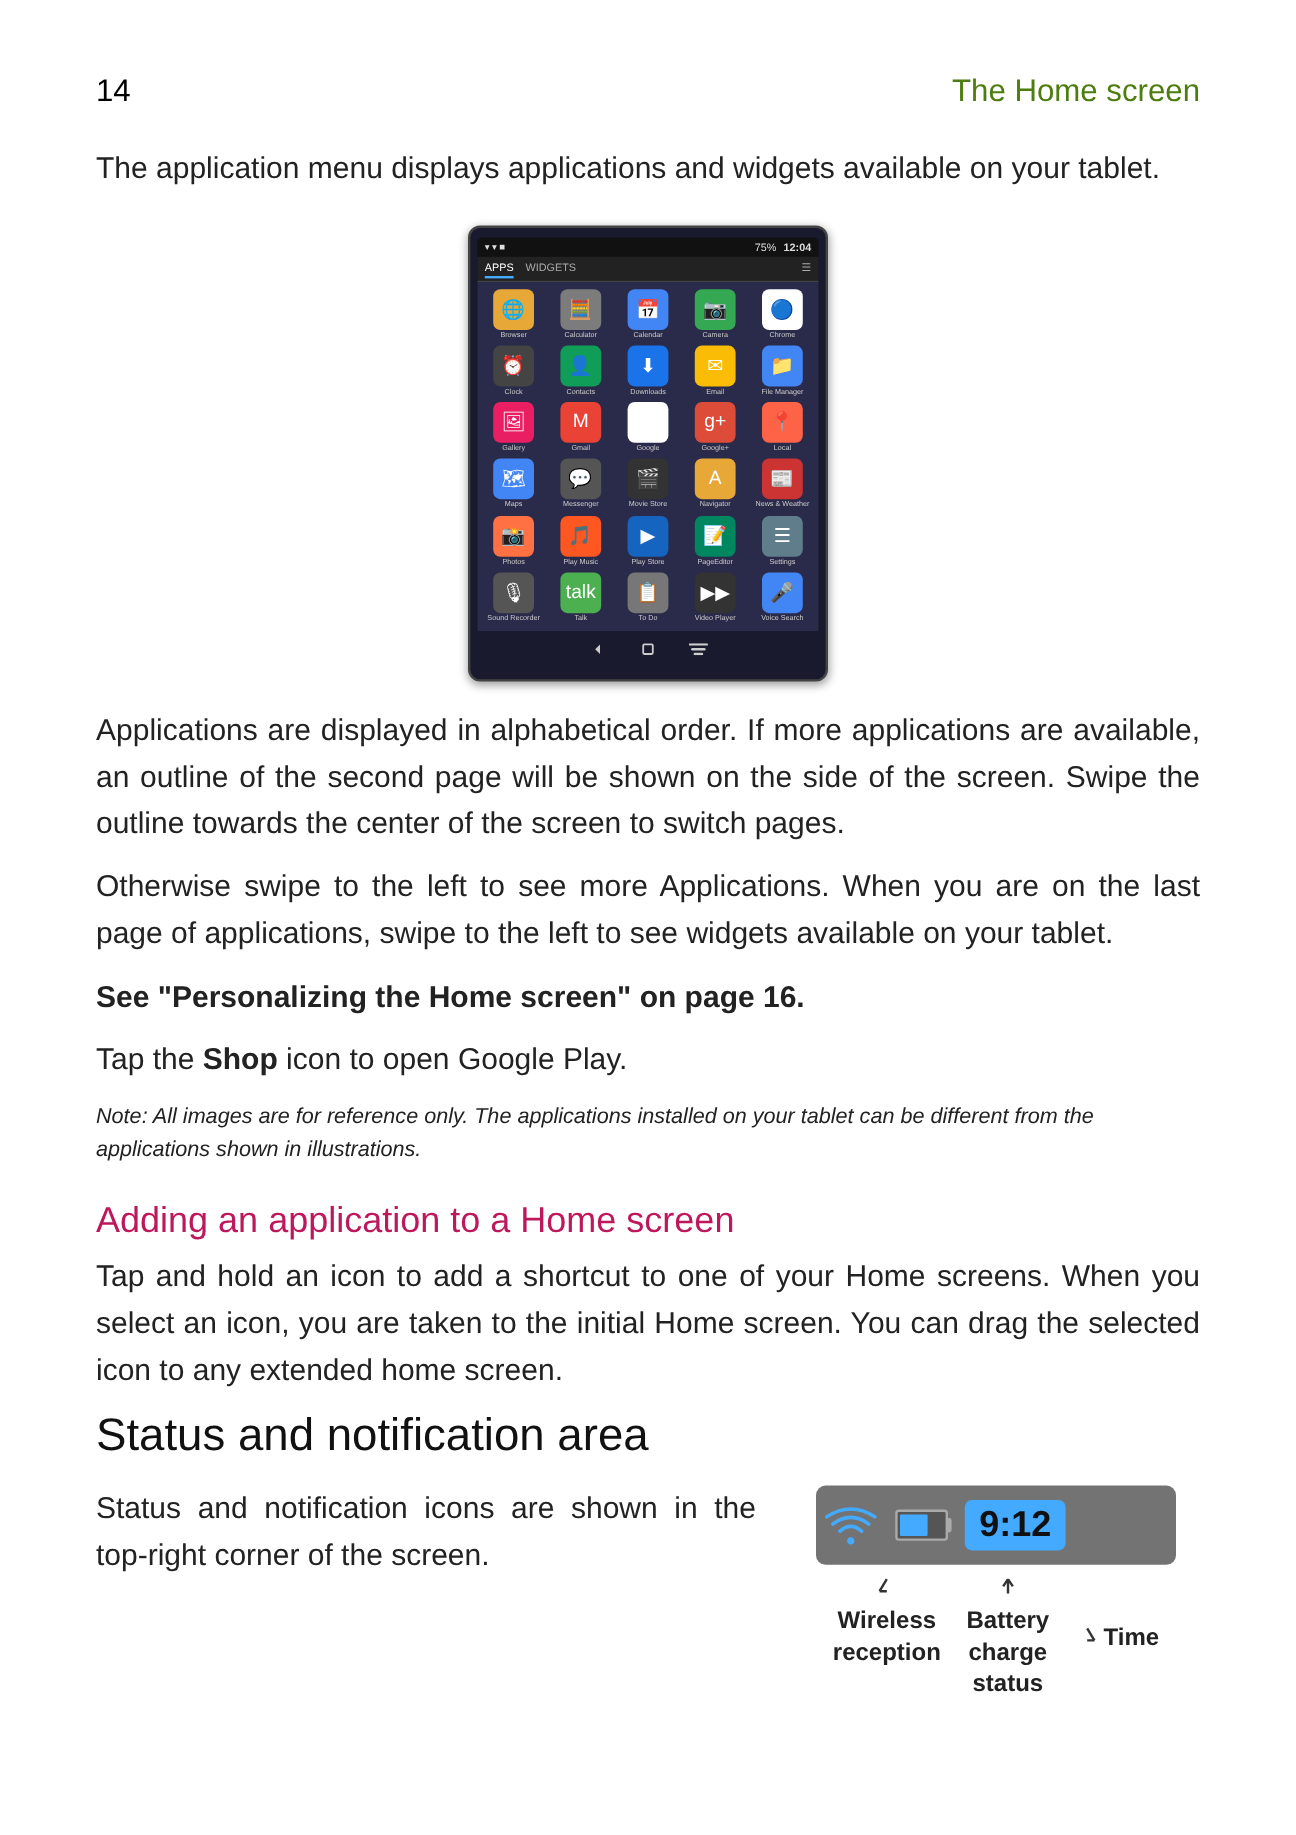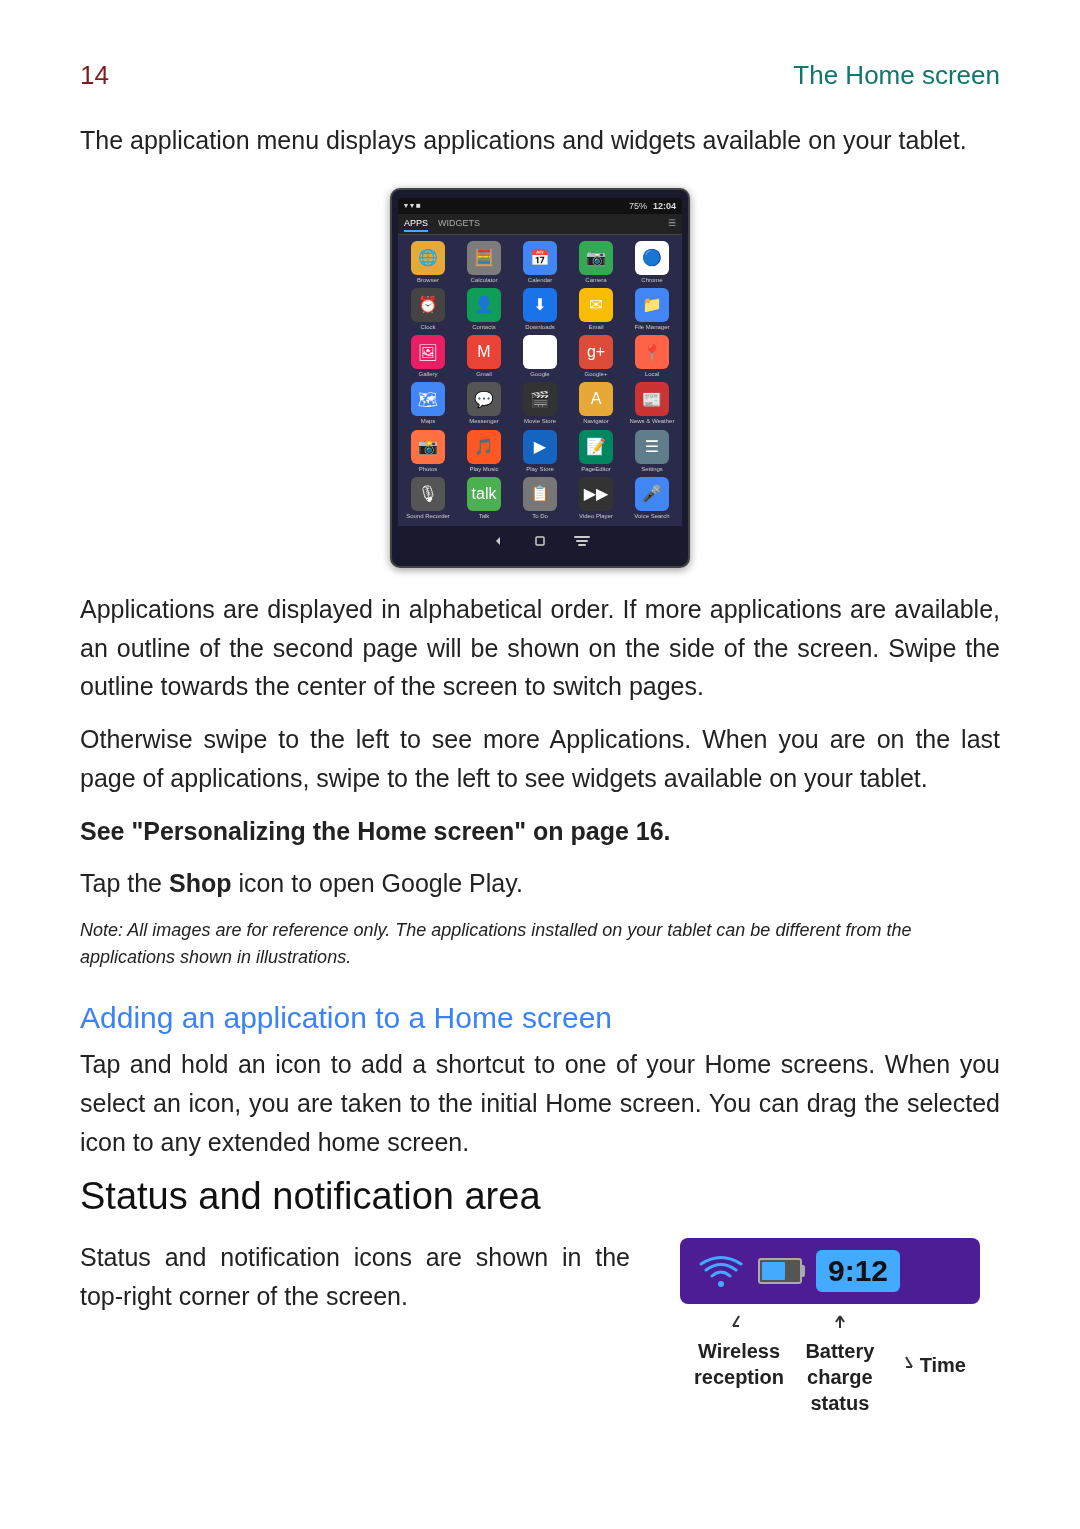--- a/index.html
+++ b/index.html
@@ -15,26 +15,26 @@
 
     .page-header {
       display: flex;
       justify-content: space-between;
       align-items: center;
       margin-bottom: 30px;
     }
 
     .page-number {
       font-size: 26px;
-      color: #7f1d1d;
+      color: #000000;
     }
 
     .page-title-header {
       font-size: 26px;
-      color: #0f766e;
+      color: #4d7c0f;
     }
 
     .section-title {
       font-size: 38px;
       font-weight: normal;
       margin-bottom: 14px;
       color: #111;
     }
 
     .body-text {
@@ -46,21 +46,21 @@
 
     .body-text b {
       font-weight: bold;
     }
 
     .subsection-title {
       font-size: 30px;
       font-weight: normal;
       margin-top: 30px;
       margin-bottom: 10px;
-      color: #3b82f6;
+      color: #be185d;
     }
 
     .tablet-screenshot-wrapper {
       display: flex;
       justify-content: center;
       margin: 28px 0 22px 0;
     }
 
     .tablet-screenshot {
       width: 300px;
@@ -172,23 +172,23 @@
     }
 
     .status-image-col {
       flex: 0 0 340px;
       display: flex;
       flex-direction: column;
       align-items: center;
     }
 
     .status-notification-box {
-      background: #4c1d95;
+      background: #737373;
       border-radius: 8px;
-      padding: 12px 18px;
+      padding: 12px 6px;
       display: flex;
       align-items: center;
       gap: 14px;
       width: 300px;
       margin-bottom: 10px;
     }
 
     
     .icon-browser { background: #e8a838; }
     .icon-calc { background: #7c7c7c; }

